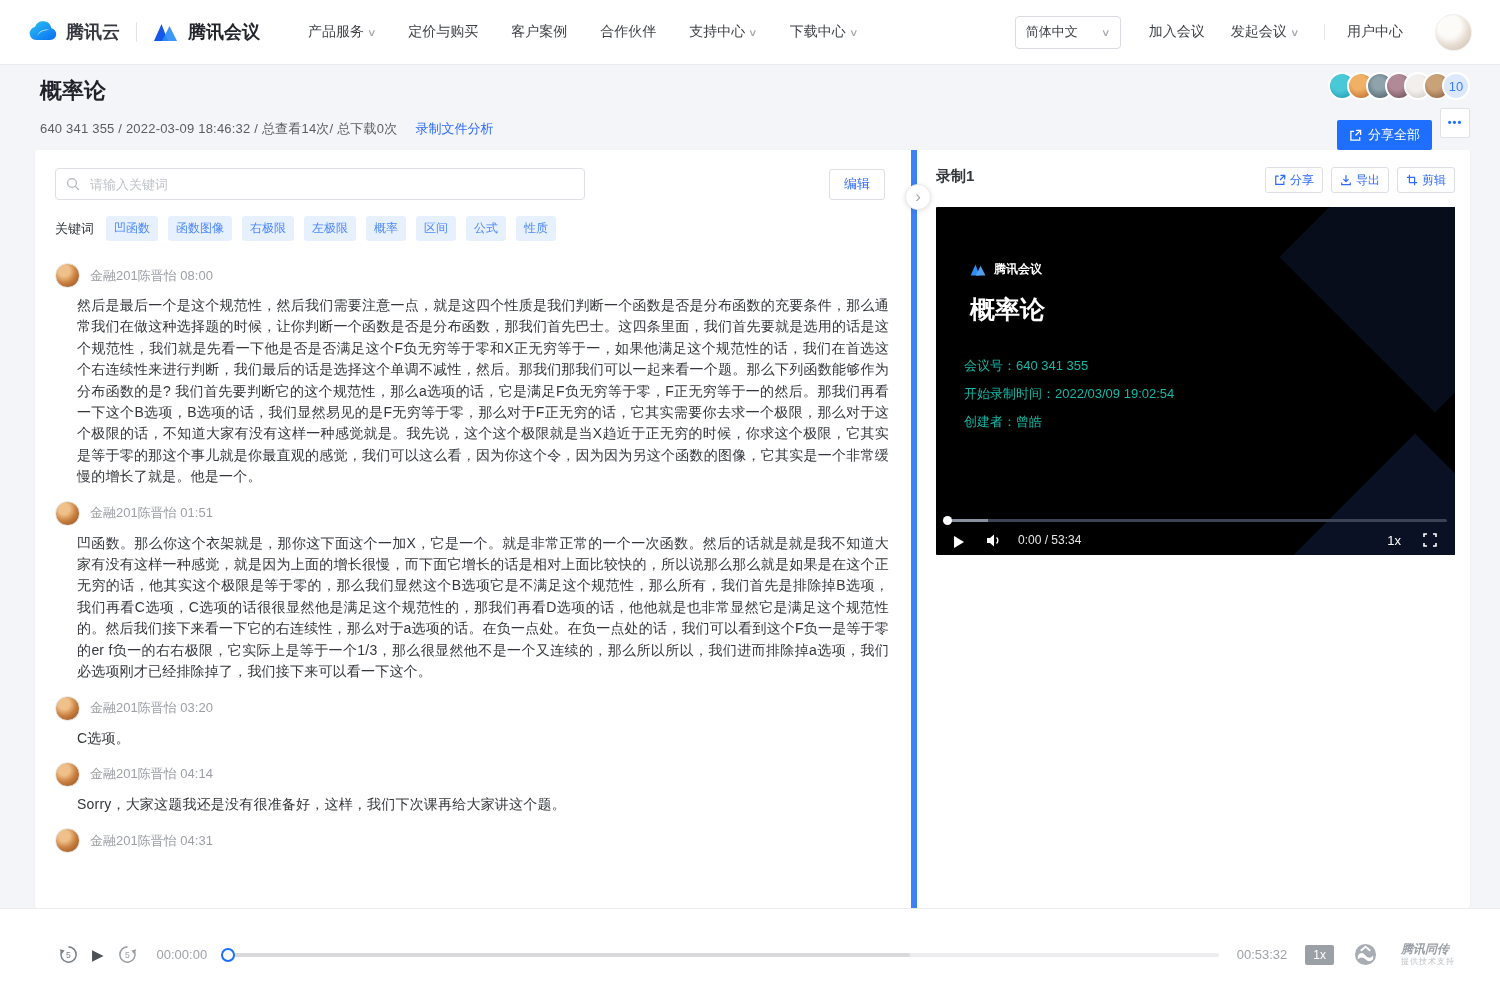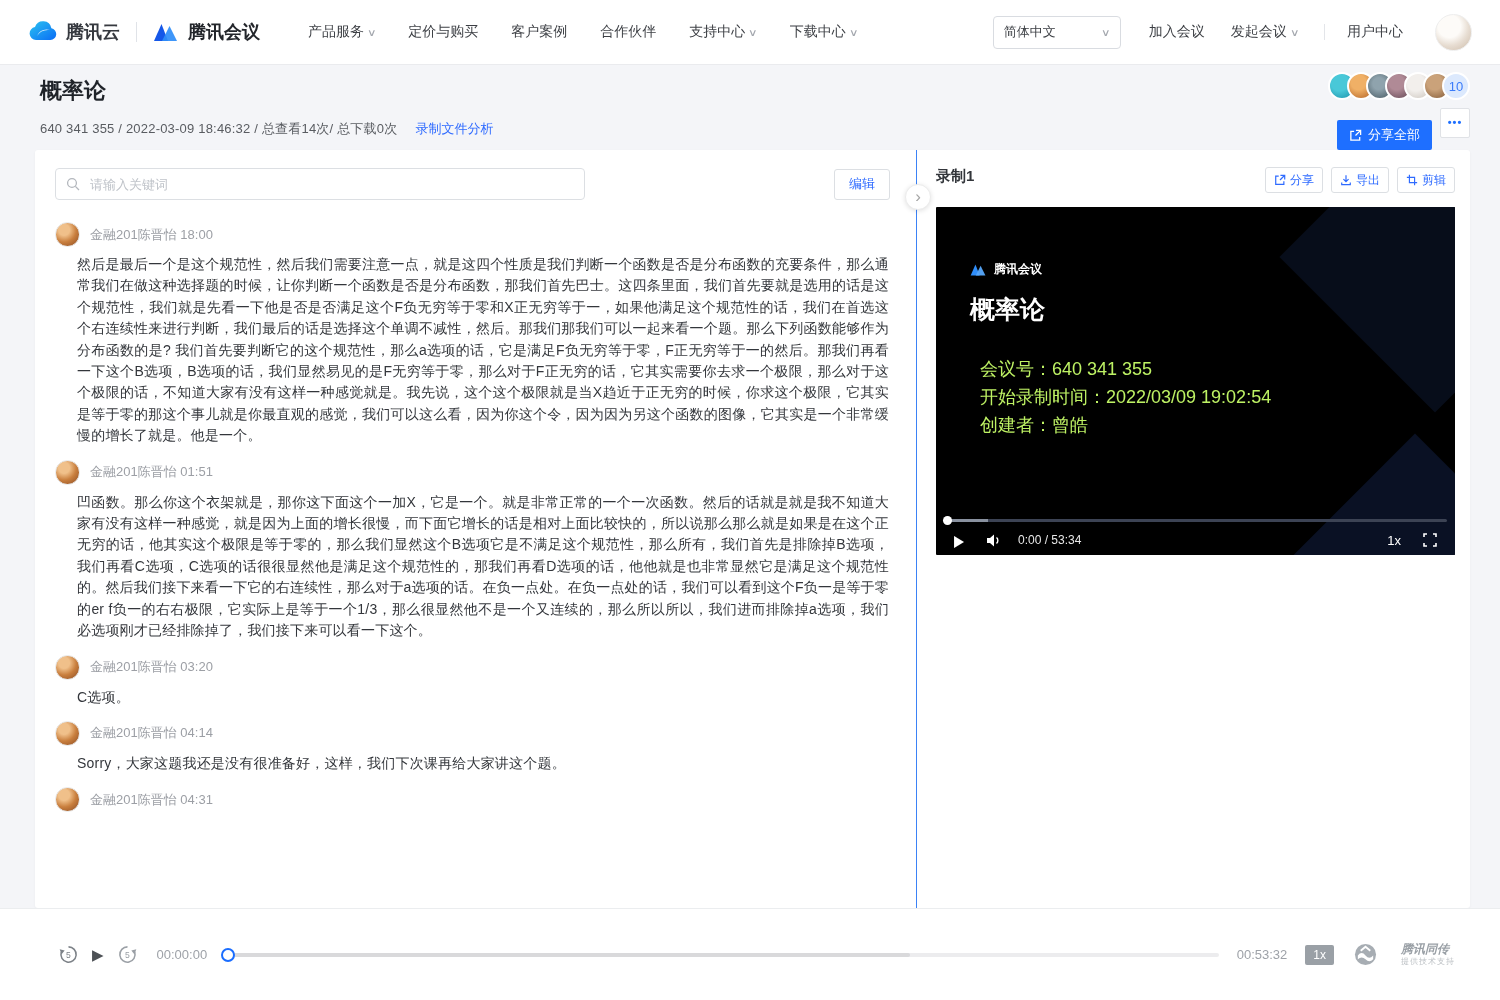--- a/index.html
+++ b/index.html
@@ -18,21 +18,21 @@
   }
   .brand { display:flex; align-items:center; }
   .brand-cloud-text { font-size:18px; font-weight:600; color:#36393f; margin-left:7px; }
   .brand-divider { width:1px; height:20px; background:#e0e3e8; margin:0 16px; }
   .brand-meeting-text { font-size:18px; font-weight:700; color:#23262b; margin-left:7px; }
   .nav-items { display:flex; align-items:flex-start; margin-left:48px; }
   .nav-item { font-size:14px; color:#3c3f44; margin-right:33px; cursor:pointer; display:flex; align-items:center; white-space:nowrap; }
   .caret { font-size:10px; color:#a2a6ad; margin-left:4px; transform:scaleX(1.3); display:inline-block; }
   .nav-right { margin-left:auto; display:flex; align-items:center; }
   .lang-select {
-    width:128px; height:33px; border:1px solid #d9dce1; border-radius:4px;
+    width:106px; height:33px; border:1px solid #d9dce1; border-radius:4px;
     display:flex; align-items:center; padding:0 10px; font-size:13px; color:#3c3f44;
     justify-content:space-between; margin-right:28px; background:#fff; cursor:pointer;
   }
   .nav-link { font-size:14px; color:#3c3f44; margin-right:26px; cursor:pointer; display:flex; align-items:center; white-space:nowrap;text-align:center; }
   .nav-vdivider { width:1px; height:16px; background:#e3e5e9; margin:0 22px 0 0; }
   .nav-avatar {
     width:37px; height:37px; border-radius:50%; margin-left:6px; cursor:pointer;
     background:radial-gradient(circle at 38% 32%, #fdfbf8 0 35%, #e7ddd2 60%, #cbb9a6 100%);
     border:1px solid #eee;
   }
@@ -64,21 +64,21 @@
   .more-btn {
     width:30px; height:30px; background:#fff; border:1px solid #e0e2e6; border-radius:2px;
     color:#1e6fff; font-size:11px; letter-spacing:1px; margin-left:8px; cursor:pointer;
     display:flex; align-items:center; justify-content:center; padding-bottom:4px; font-weight:700;
   }
   
   .card {
     margin:0 30px 0 35px; height:758px; background:#fff; border-radius:3px;
     box-shadow:0 1px 3px rgba(0,0,0,0.04); display:flex; position:relative; overflow:hidden;
   }
-  .left-panel { width:883px; border-right:1px solid #3b82f6; padding:18px 20px 0; position:relative; overflow:hidden; }
+  .left-panel { width:883px; border-right:6px solid #3b82f6; padding:18px 20px 0; position:relative; overflow:hidden; }
   .collapse-btn {
     position:absolute; left:870px; top:34px; width:26px; height:26px; border-radius:50%;
     background:#fff; border:1px solid #ececec; box-shadow:0 1px 5px rgba(0,0,0,0.12);
     display:flex; align-items:center; justify-content:center; color:#a5a5a5; font-size:17px;
     cursor:pointer; z-index:3; line-height:1; padding-bottom:2px;
   }
   .search-row { display:flex; align-items:center; }
   .search-box {
     width:530px; height:32px; border:1px solid #dcdfe3; border-radius:4px;
     display:flex; align-items:center; padding:0 10px; background:#fff;
@@ -118,21 +118,21 @@
     color:#2f6bff; font-size:12px; display:flex; align-items:center; gap:4px; padding:0 8px;
   }
   .video {
     width:519px; height:348px; background:#000; margin:2px 15px 0 19px;
     position:relative; overflow:hidden; border-radius:1px;
   }
   .v-shape1 { position:absolute; width:220px; height:220px; background:#070d1a; transform:rotate(45deg); right:-90px; top:-60px; }
   .v-shape2 { position:absolute; width:200px; height:200px; background:#0a1124; transform:rotate(45deg); right:-60px; bottom:-120px; }
   .v-brand { position:absolute; left:34px; top:54px; display:flex; align-items:center; gap:6px; color:#fff; font-size:12px; font-weight:600; }
   .v-title { position:absolute; left:34px; top:86px; color:#fff; font-size:25px; font-weight:700; }
-  .v-info { position:absolute; left:44px; color:#bef264; font-size:18px; }
+  .v-info { position:absolute; left:28px; color:#14b8a6; font-size:13px; }
   .vi1 { top:150px; } .vi2 { top:178px; } .vi3 { top:206px; }
   .v-seek { position:absolute; left:8px; right:8px; bottom:33px; height:3px; background:#3c4354; border-radius:2px; }
   .v-seek-loaded { position:absolute; left:0; top:0; height:3px; width:44px; background:#89919f; }
   .v-seek-dot { position:absolute; left:-1px; top:-3px; width:9px; height:9px; background:#fff; border-radius:50%; }
   .v-controls { position:absolute; left:0; right:0; bottom:0; height:30px; display:flex; align-items:center; padding:0 18px; }
   .v-play { color:#fff; font-size:13px; cursor:pointer; margin-right:22px; transform:scaleY(1.2); }
   .v-vol { cursor:pointer; margin-right:16px; display:flex; }
   .v-time { color:#e8e8e8; font-size:12px; }
   .v-right { margin-left:auto; display:flex; align-items:center; gap:22px; }
   .v-speed { color:#fff; font-size:13px; cursor:pointer; }
@@ -267,26 +267,37 @@
     <div class="search-row">
       <div class="search-box">
         <svg width="14" height="14" viewBox="0 0 14 14">
           <circle cx="6" cy="6" r="4.4" fill="none" stroke="#b3b7bd" stroke-width="1.3"></circle>
           <line x1="9.4" y1="9.4" x2="13" y2="13" stroke="#b3b7bd" stroke-width="1.3"></line>
         </svg>
         <input class="search-input" type="text" placeholder="请输入关键词" style="">
       </div>
       <button class="edit-btn">编辑</button>
     </div>
+    <div class="keywords-row">
+      <span class="keywords-label">关键词</span>
+      <span class="kw-tag">凹函数</span>
+      <span class="kw-tag">函数图像</span>
+      <span class="kw-tag">右极限</span>
+      <span class="kw-tag">左极限</span>
+      <span class="kw-tag">概率</span>
+      <span class="kw-tag">区间</span>
+      <span class="kw-tag">公式</span>
+      <span class="kw-tag">性质</span>
+    </div>
 
     <div class="transcript">
       <div class="entry">
         <div class="entry-head">
           <div class="t-avatar"></div>
-          <span class="entry-meta"><span>金融201陈晋怡</span> <span>18:00</span></span>
+          <span class="entry-meta"><span>金融201陈晋怡</span> <span>08:00</span></span>
         </div>
         <div class="entry-text">然后是最后一个是这个规范性，然后我们需要注意一点，就是这四个性质是我们判断一个函数是否是分布函数的充要条件，那么通常我们在做这种选择题的时候，让你判断一个函数是否是分布函数，那我们首先巴士。这四条里面，我们首先要就是选用的话是这个规范性，我们就是先看一下他是否是否满足这个F负无穷等于零和X正无穷等于一，如果他满足这个规范性的话，我们在首选这个右连续性来进行判断，我们最后的话是选择这个单调不减性，然后。那我们那我们可以一起来看一个题。那么下列函数能够作为分布函数的是? 我们首先要判断它的这个规范性，那么a选项的话，它是满足F负无穷等于零，F正无穷等于一的然后。那我们再看一下这个B选项，B选项的话，我们显然易见的是F无穷等于零，那么对于F正无穷的话，它其实需要你去求一个极限，那么对于这个极限的话，不知道大家有没有这样一种感觉就是。我先说，这个这个极限就是当X趋近于正无穷的时候，你求这个极限，它其实是等于零的那这个事儿就是你最直观的感觉，我们可以这么看，因为你这个令，因为因为另这个函数的图像，它其实是一个非常缓慢的增长了就是。他是一个。</div>
       </div>
       <div class="entry">
         <div class="entry-head">
           <div class="t-avatar"></div>
           <span class="entry-meta"><span>金融201陈晋怡</span> <span>01:51</span></span>
         </div>
         <div class="entry-text">凹函数。那么你这个衣架就是，那你这下面这个一加X，它是一个。就是非常正常的一个一次函数。然后的话就是就是我不知道大家有没有这样一种感觉，就是因为上面的增长很慢，而下面它增长的话是相对上面比较快的，所以说那么那么就是如果是在这个正无穷的话，他其实这个极限是等于零的，那么我们显然这个B选项它是不满足这个规范性，那么所有，我们首先是排除掉B选项，我们再看C选项，C选项的话很很显然他是满足这个规范性的，那我们再看D选项的话，他他就是也非常显然它是满足这个规范性的。然后我们接下来看一下它的右连续性，那么对于a选项的话。在负一点处。在负一点处的话，我们可以看到这个F负一是等于零的er f负一的右右极限，它实际上是等于一个1/3，那么很显然他不是一个又连续的，那么所以所以，我们进而排除掉a选项，我们必选项刚才已经排除掉了，我们接下来可以看一下这个。</div>
       </div>

